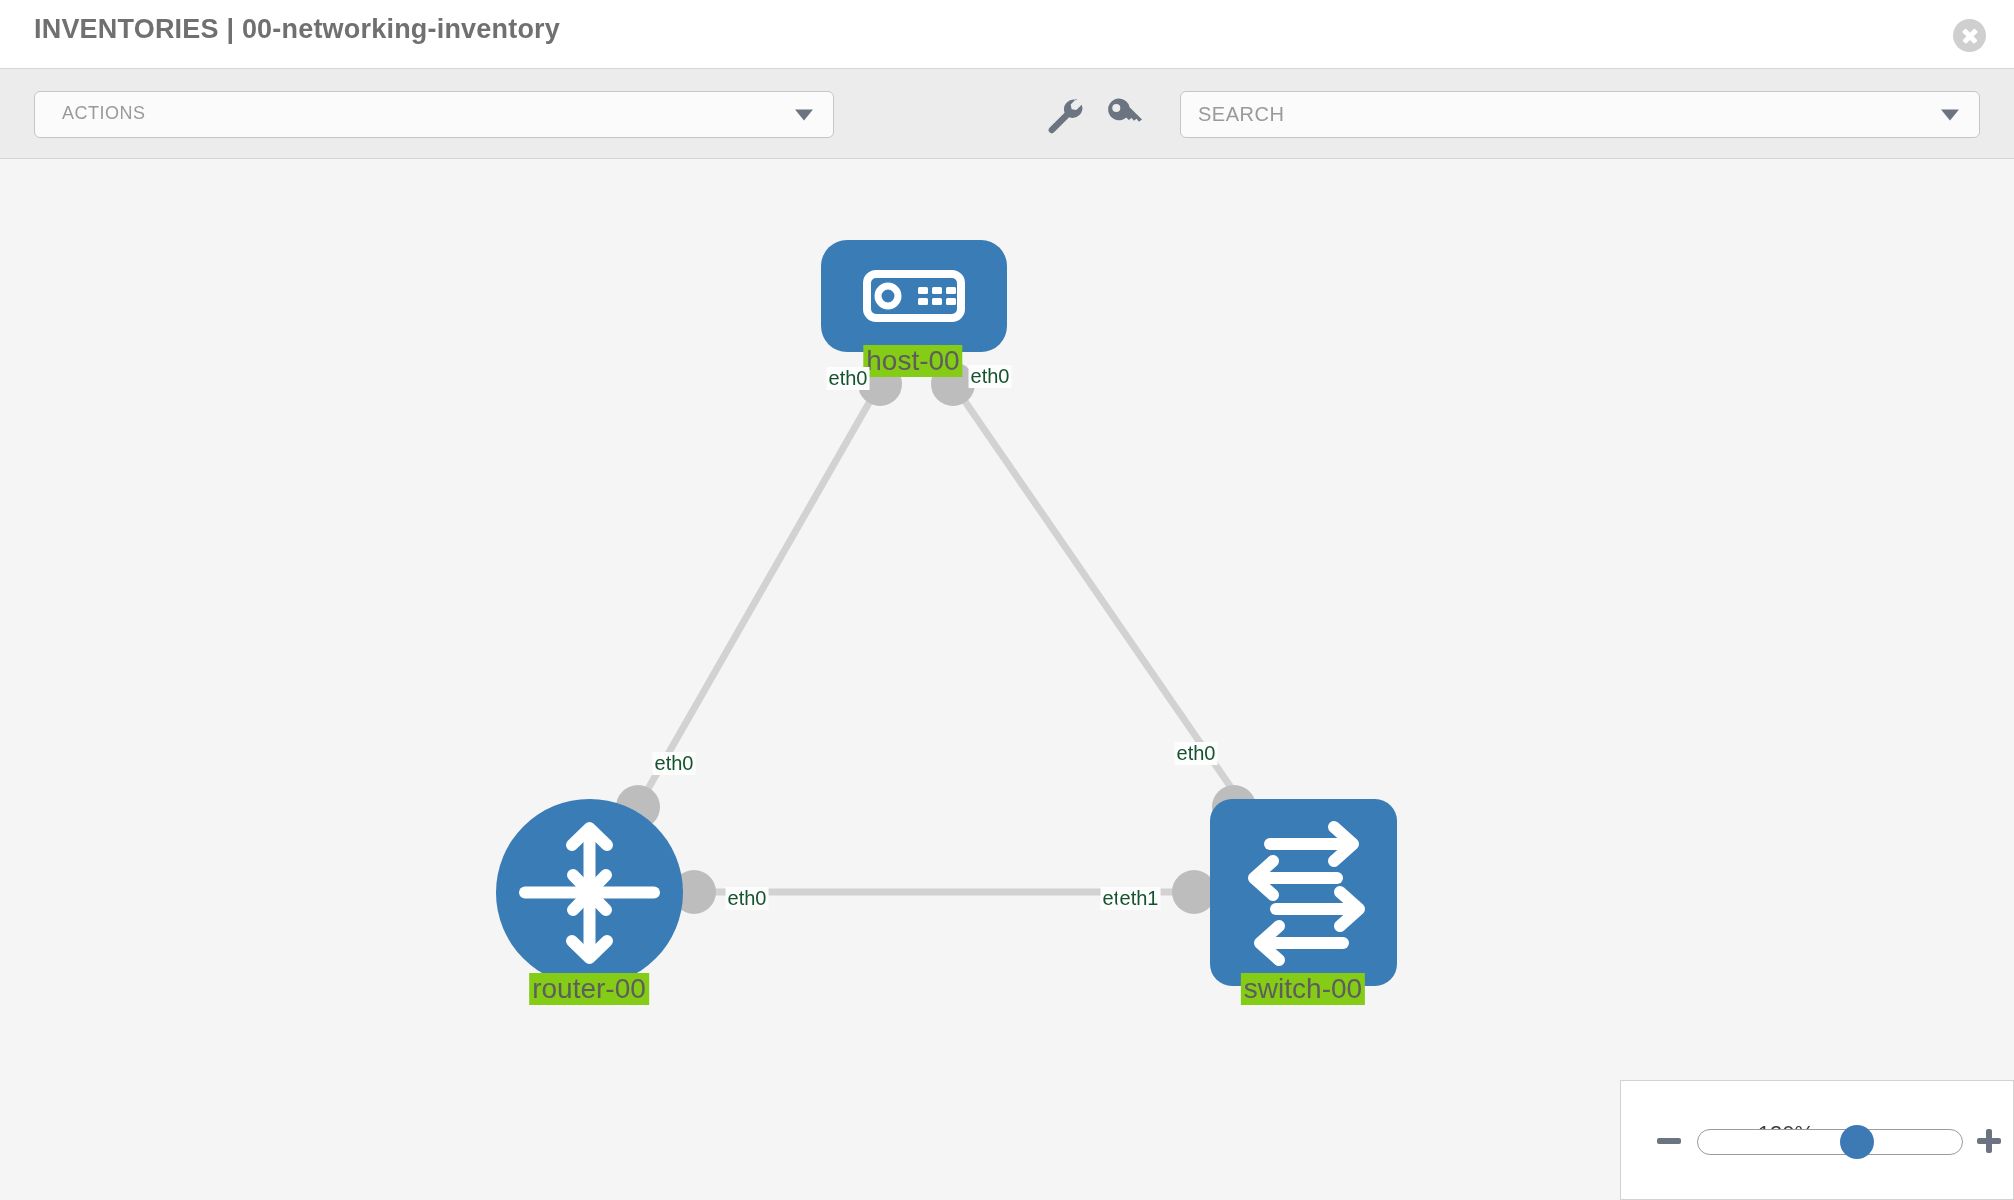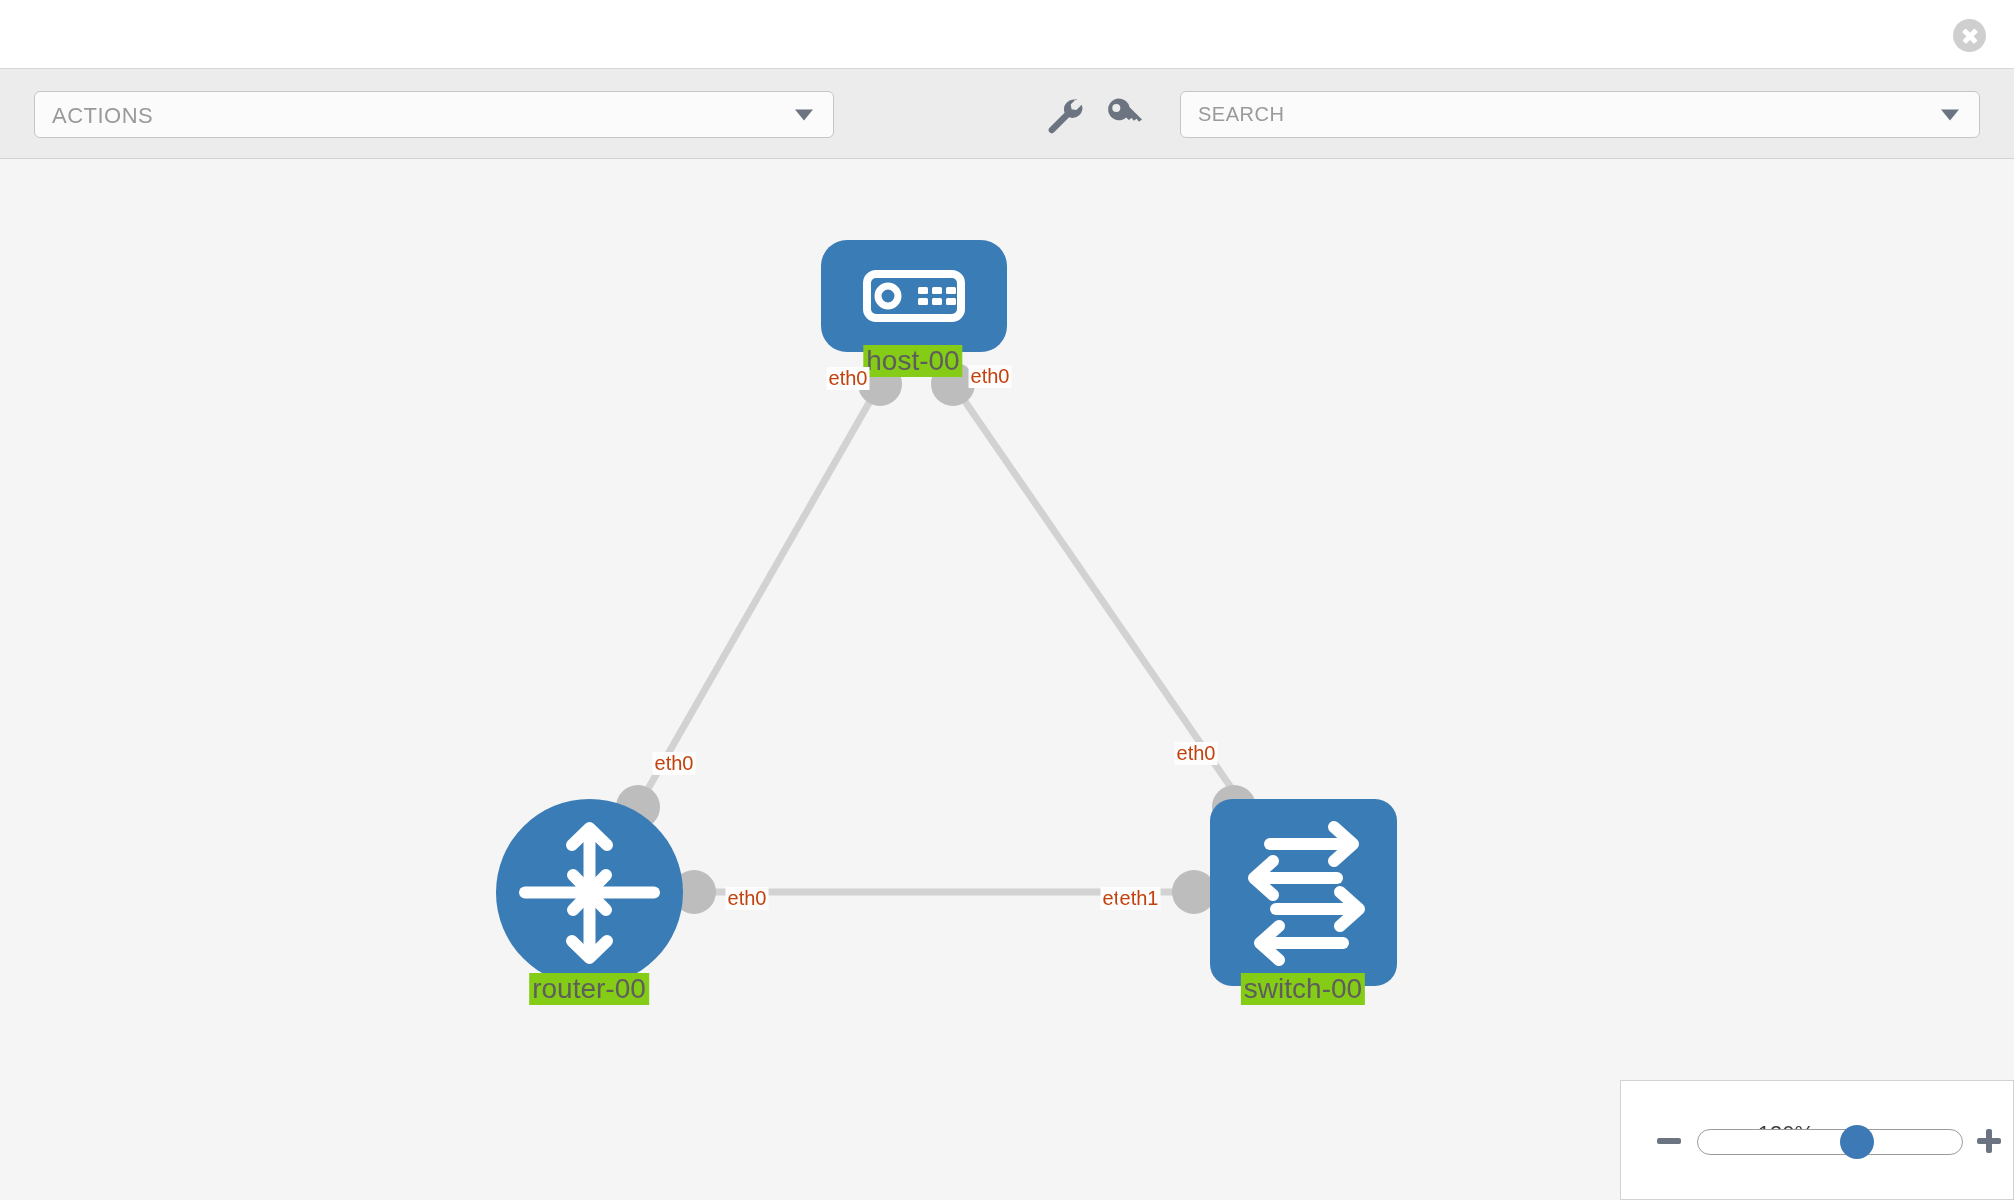--- a/index.html
+++ b/index.html
@@ -38,22 +38,22 @@
   .toolbar {
     position: absolute; left: 0; top: 69px; width: 2014px; height: 90px;
     background: #ececec; border-bottom: 1px solid #d3d3d3;
   }
   .actions-select {
     position: absolute; left: 34px; top: 22px; width: 800px; height: 47px;
     background: #fbfbfb; border: 1px solid #c6c6c6; border-radius: 6px;
     cursor: pointer;
   }
   .actions-select .lbl {
-    position: absolute; left: 17px; top: 11px;
-    font-size: 22px; color: #9a9a9a; letter-spacing: 0.5px;
+    position: absolute; left: 27px; top: 11px;
+    font-size: 18px; color: #9a9a9a; letter-spacing: 0.5px;
   }
   .caret {
     position: absolute; right: 20px; top: 50%; transform: translateY(-50%);
     width: 0; height: 0;
     border-left: 9px solid transparent; border-right: 9px solid transparent;
     border-top: 11px solid #6b7480;
   }
   .tool-icon {
     position: absolute; top: 25px; width: 42px; height: 42px; cursor: pointer;
   }
@@ -83,21 +83,21 @@
   .node-shape svg { display: block; }
 
   .node-label {
     position: absolute; white-space: nowrap;
     font-size: 28px; color: #5e5e5e;
     background: #84cc16; padding: 0 3px;
     transform: translateX(-50%);
   }
   .iface-label {
     position: absolute; white-space: nowrap;
-    font-size: 20px; color: #c2410c;
+    font-size: 20px; color: #14532d;
     background: #fdfdfd; padding: 0 2px;
     transform: translateX(-50%);
   }
 
   
   .zoom-panel {
     position: absolute; left: 1620px; top: 1080px;
     width: 394px; height: 120px;
     background: #ffffff; border: 1px solid #d2d2d2;
   }
@@ -124,20 +124,21 @@
     width: 34px; height: 34px; border-radius: 50%;
     background: #3d7ab5; cursor: pointer;
   }
 </style>
 </head>
 <body>
 
 <div class="app">
 
   <div class="header">
+    <div class="page-title">INVENTORIES | 00-networking-inventory</div>
     <div class="close-btn"></div>
   </div>
 
   <div class="toolbar">
 
     <div class="actions-select">
       <span class="lbl">ACTIONS</span>
       <span class="caret"></span>
     </div>
 

